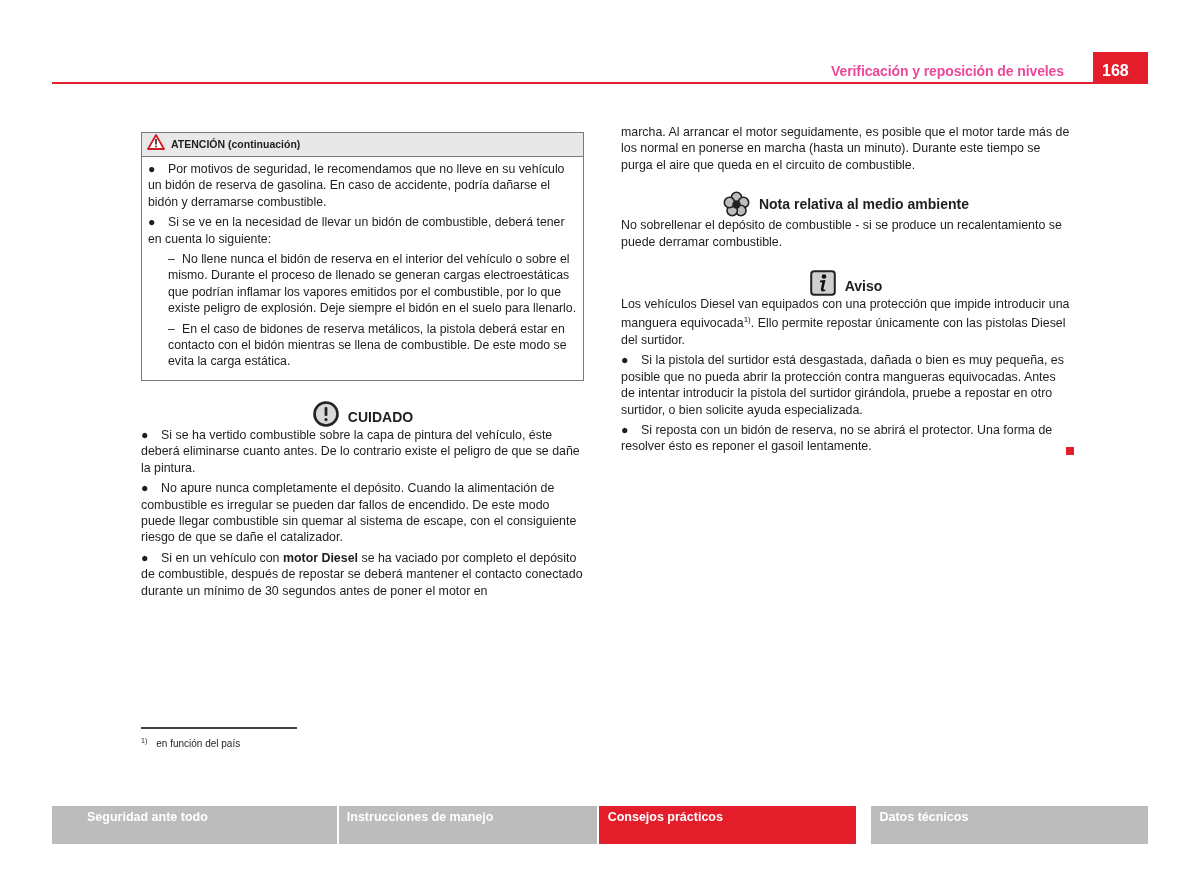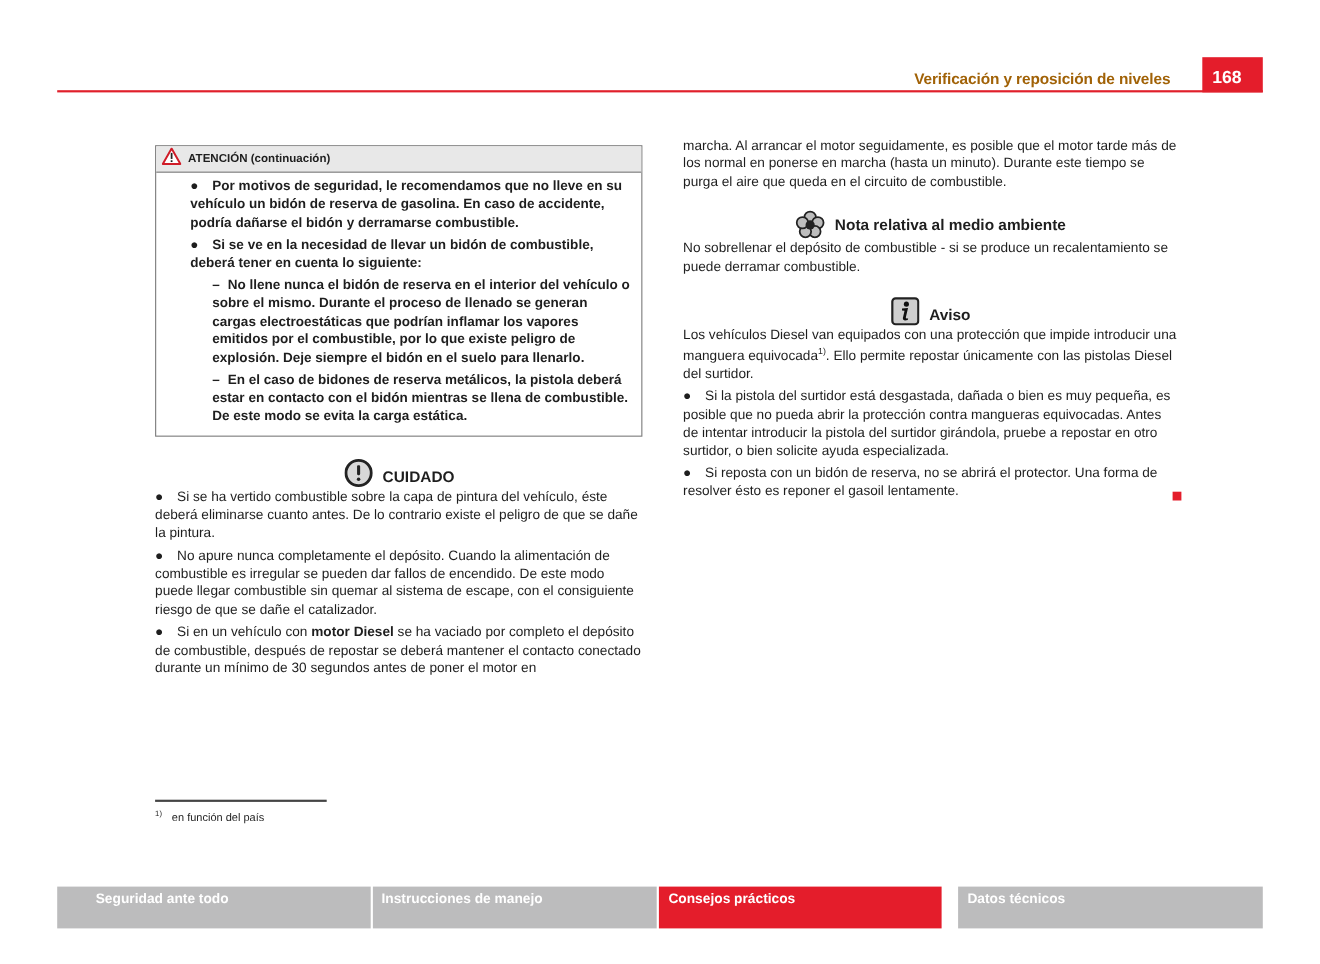--- a/index.html
+++ b/index.html
@@ -1,32 +1,32 @@
 <!DOCTYPE html>
 <html><head>
   <meta charset="utf-8">
   <style>
     html, body { margin: 0; padding: 0; background: #ffffff; }
     body { width: 1200px; height: 876px; position: relative; overflow: hidden;
            font-family: "Liberation Sans", "DejaVu Sans", sans-serif; color: #1e1e1e; }
 
     .header-rule { position: absolute; left: 52px; top: 82px; width: 1096px; height: 2px; background: #e0202b; }
-    .header-title { position: absolute; right: 136px; top: 63px; font-size: 14px; font-weight: bold; color: #a16207; letter-spacing: -0.1px; }
+    .header-title { position: absolute; right: 136px; top: 63px; font-size: 14px; font-weight: bold; color: #ec4899; letter-spacing: -0.1px; }
     .page-num { position: absolute; left: 1093px; top: 52px; width: 55px; height: 32px; background: #e41d2b;
                 color: #fff; font-weight: bold; font-size: 16px; line-height: 38px; padding-left: 9px; box-sizing: border-box; }
 
     .col { position: absolute; font-size: 12.4px; line-height: 16.4px; }
     .col-left { left: 141px; top: 132px; width: 444px; }
     .col-right { left: 621px; top: 124px; width: 450px; }
 
     .warn-box { border: 1.5px solid #7a7a7a; width: 443px; box-sizing: border-box; }
     .warn-head { background: #e8e8e8; border-bottom: 1.5px solid #7a7a7a; height: 23px; display: flex; align-items: center;
                  padding-left: 5px; font-size: 10.5px; font-weight: bold; }
     .warn-head svg { margin-right: 6px; }
-    .warn-body { padding: 4px 6px 6px 6px; font-weight: bold; font-size: 12.3px; line-height: 16.4px; margin-left: 25px; }
+    .warn-body { padding: 4px 6px 6px 6px; font-weight: normal; font-size: 12.3px; line-height: 16.4px; }
     .warn-body p { margin: 0 0 4px 0; }
     .warn-body .sub { padding-left: 20px; margin-bottom: 4px; }
     .bullet { display: inline-block; width: 20px; }
     .dash { display: inline-block; width: 14px; }
 
     .sec-head { display: flex; align-items: center; font-weight: bold; font-size: 14px; margin: 0; justify-content: center; }
     .sec-head .ico { margin-right: 9px; display: inline-flex; }
     p.body { margin: 0 0 4px 0; }
 
     .footnote-rule { position: absolute; left: 141px; top: 727px; width: 156px; height: 1.5px; background: #444; }

